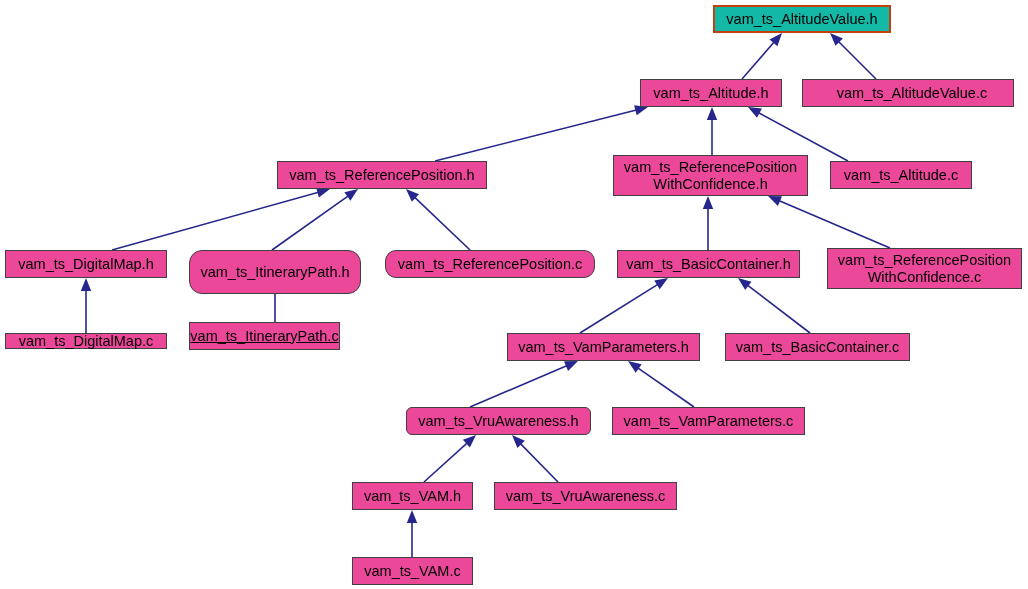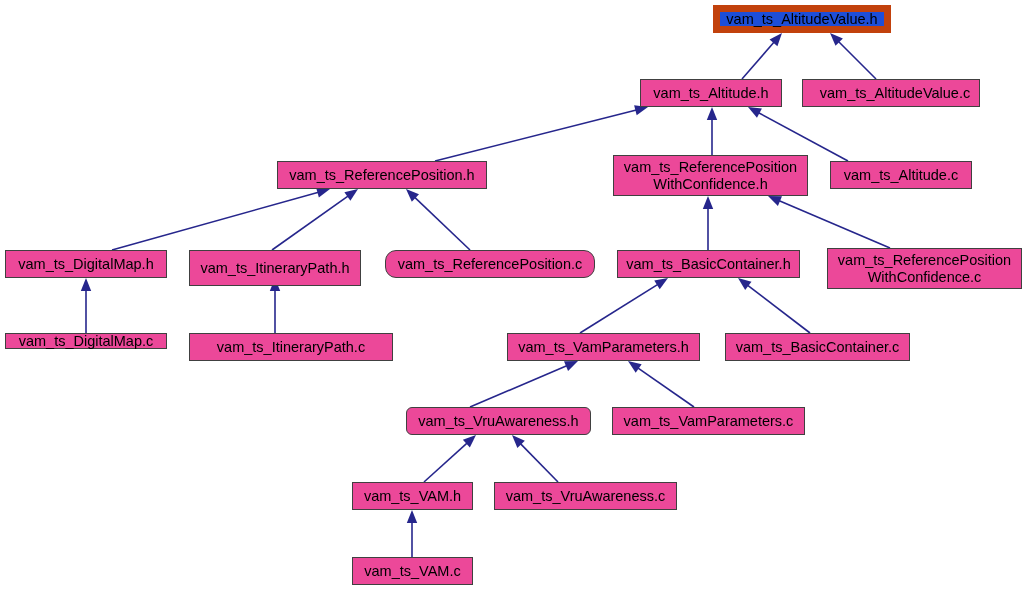--- a/index.html
+++ b/index.html
@@ -37,22 +37,22 @@
     display: flex;
     align-items: center;
     justify-content: center;
     text-align: center;
     white-space: pre-line;
     letter-spacing: 0px;
     z-index: 2;
     cursor: pointer;
   }
   .node.root {
-    background: #1d4ed8;
-    border: 7px solid #c2410c;
+    background: #14b8a6;
+    border: 2px solid #c2410c;
   }
   .node.two-line {
     line-height: 17px;
     text-align: center;
   }
 </style>
 </head>
 <body>
 
 <div id="graph">
@@ -130,33 +130,33 @@
         <polygon points="512,435 524.809297201552,440.6534861105615 517.3767420352194,447.92790180527004" fill="#26268c"></polygon>
       </g>
       <g>
         <line x1="412" y1="557" x2="412" y2="521" stroke="#26268c" stroke-width="1.6"></line>
         <polygon points="412,510 417.2,523 406.8,523" fill="#26268c"></polygon>
       </g>
     </svg>
   <div id="nodes-layer">
       <div class="node root" style="left: 713px; top: 5px; width: 178px; height: 28px;">vam_ts_AltitudeValue.h</div>
       <div class="node" style="left: 640px; top: 79px; width: 142px; height: 28px;">vam_ts_Altitude.h</div>
-      <div class="node" style="left: 802px; top: 79px; width: 178px; height: 28px; padding-left: 8px;">vam_ts_AltitudeValue.c</div>
+      <div class="node" style="left: 802px; top: 79px; width: 212px; height: 28px; padding-left: 8px;">vam_ts_AltitudeValue.c</div>
       <div class="node" style="left: 277px; top: 161px; width: 210px; height: 28px;">vam_ts_ReferencePosition.h</div>
       <div class="node two-line" style="left: 613px; top: 155px; width: 195px; height: 41px;">vam_ts_ReferencePosition
 WithConfidence.h</div>
       <div class="node" style="left: 830px; top: 161px; width: 142px; height: 28px;">vam_ts_Altitude.c</div>
       <div class="node" style="left: 5px; top: 250px; width: 162px; height: 28px;">vam_ts_DigitalMap.h</div>
-      <div class="node" style="left: 189px; top: 250px; width: 172px; height: 36px;">vam_ts_ItineraryPath.h</div>
+      <div class="node" style="left: 189px; top: 250px; width: 172px; height: 44px; border-radius: 13px;">vam_ts_ItineraryPath.h</div>
       <div class="node" style="left: 385px; top: 250px; width: 210px; height: 28px; border-radius: 11px;">vam_ts_ReferencePosition.c</div>
       <div class="node" style="left: 617px; top: 250px; width: 183px; height: 28px;">vam_ts_BasicContainer.h</div>
       <div class="node two-line" style="left: 827px; top: 248px; width: 195px; height: 41px;">vam_ts_ReferencePosition
 WithConfidence.c</div>
       <div class="node" style="left: 5px; top: 333px; width: 162px; height: 16px;">vam_ts_DigitalMap.c</div>
-      <div class="node" style="left: 189px; top: 333px; width: 204px; height: 28px;">vam_ts_ItineraryPath.c</div>
+      <div class="node" style="left: 189px; top: 322px; width: 151px; height: 28px; text-decoration: underline;">vam_ts_ItineraryPath.c</div>
       <div class="node" style="left: 507px; top: 333px; width: 193px; height: 28px;">vam_ts_VamParameters.h</div>
       <div class="node" style="left: 725px; top: 333px; width: 185px; height: 28px;">vam_ts_BasicContainer.c</div>
       <div class="node" style="left: 406px; top: 407px; width: 185px; height: 28px; border-radius: 6px;">vam_ts_VruAwareness.h</div>
       <div class="node" style="left: 612px; top: 407px; width: 193px; height: 28px;">vam_ts_VamParameters.c</div>
       <div class="node" style="left: 352px; top: 482px; width: 121px; height: 28px;">vam_ts_VAM.h</div>
       <div class="node" style="left: 494px; top: 482px; width: 183px; height: 28px;">vam_ts_VruAwareness.c</div>
       <div class="node" style="left: 352px; top: 557px; width: 121px; height: 28px;">vam_ts_VAM.c</div>
     </div>
 </div>
 

